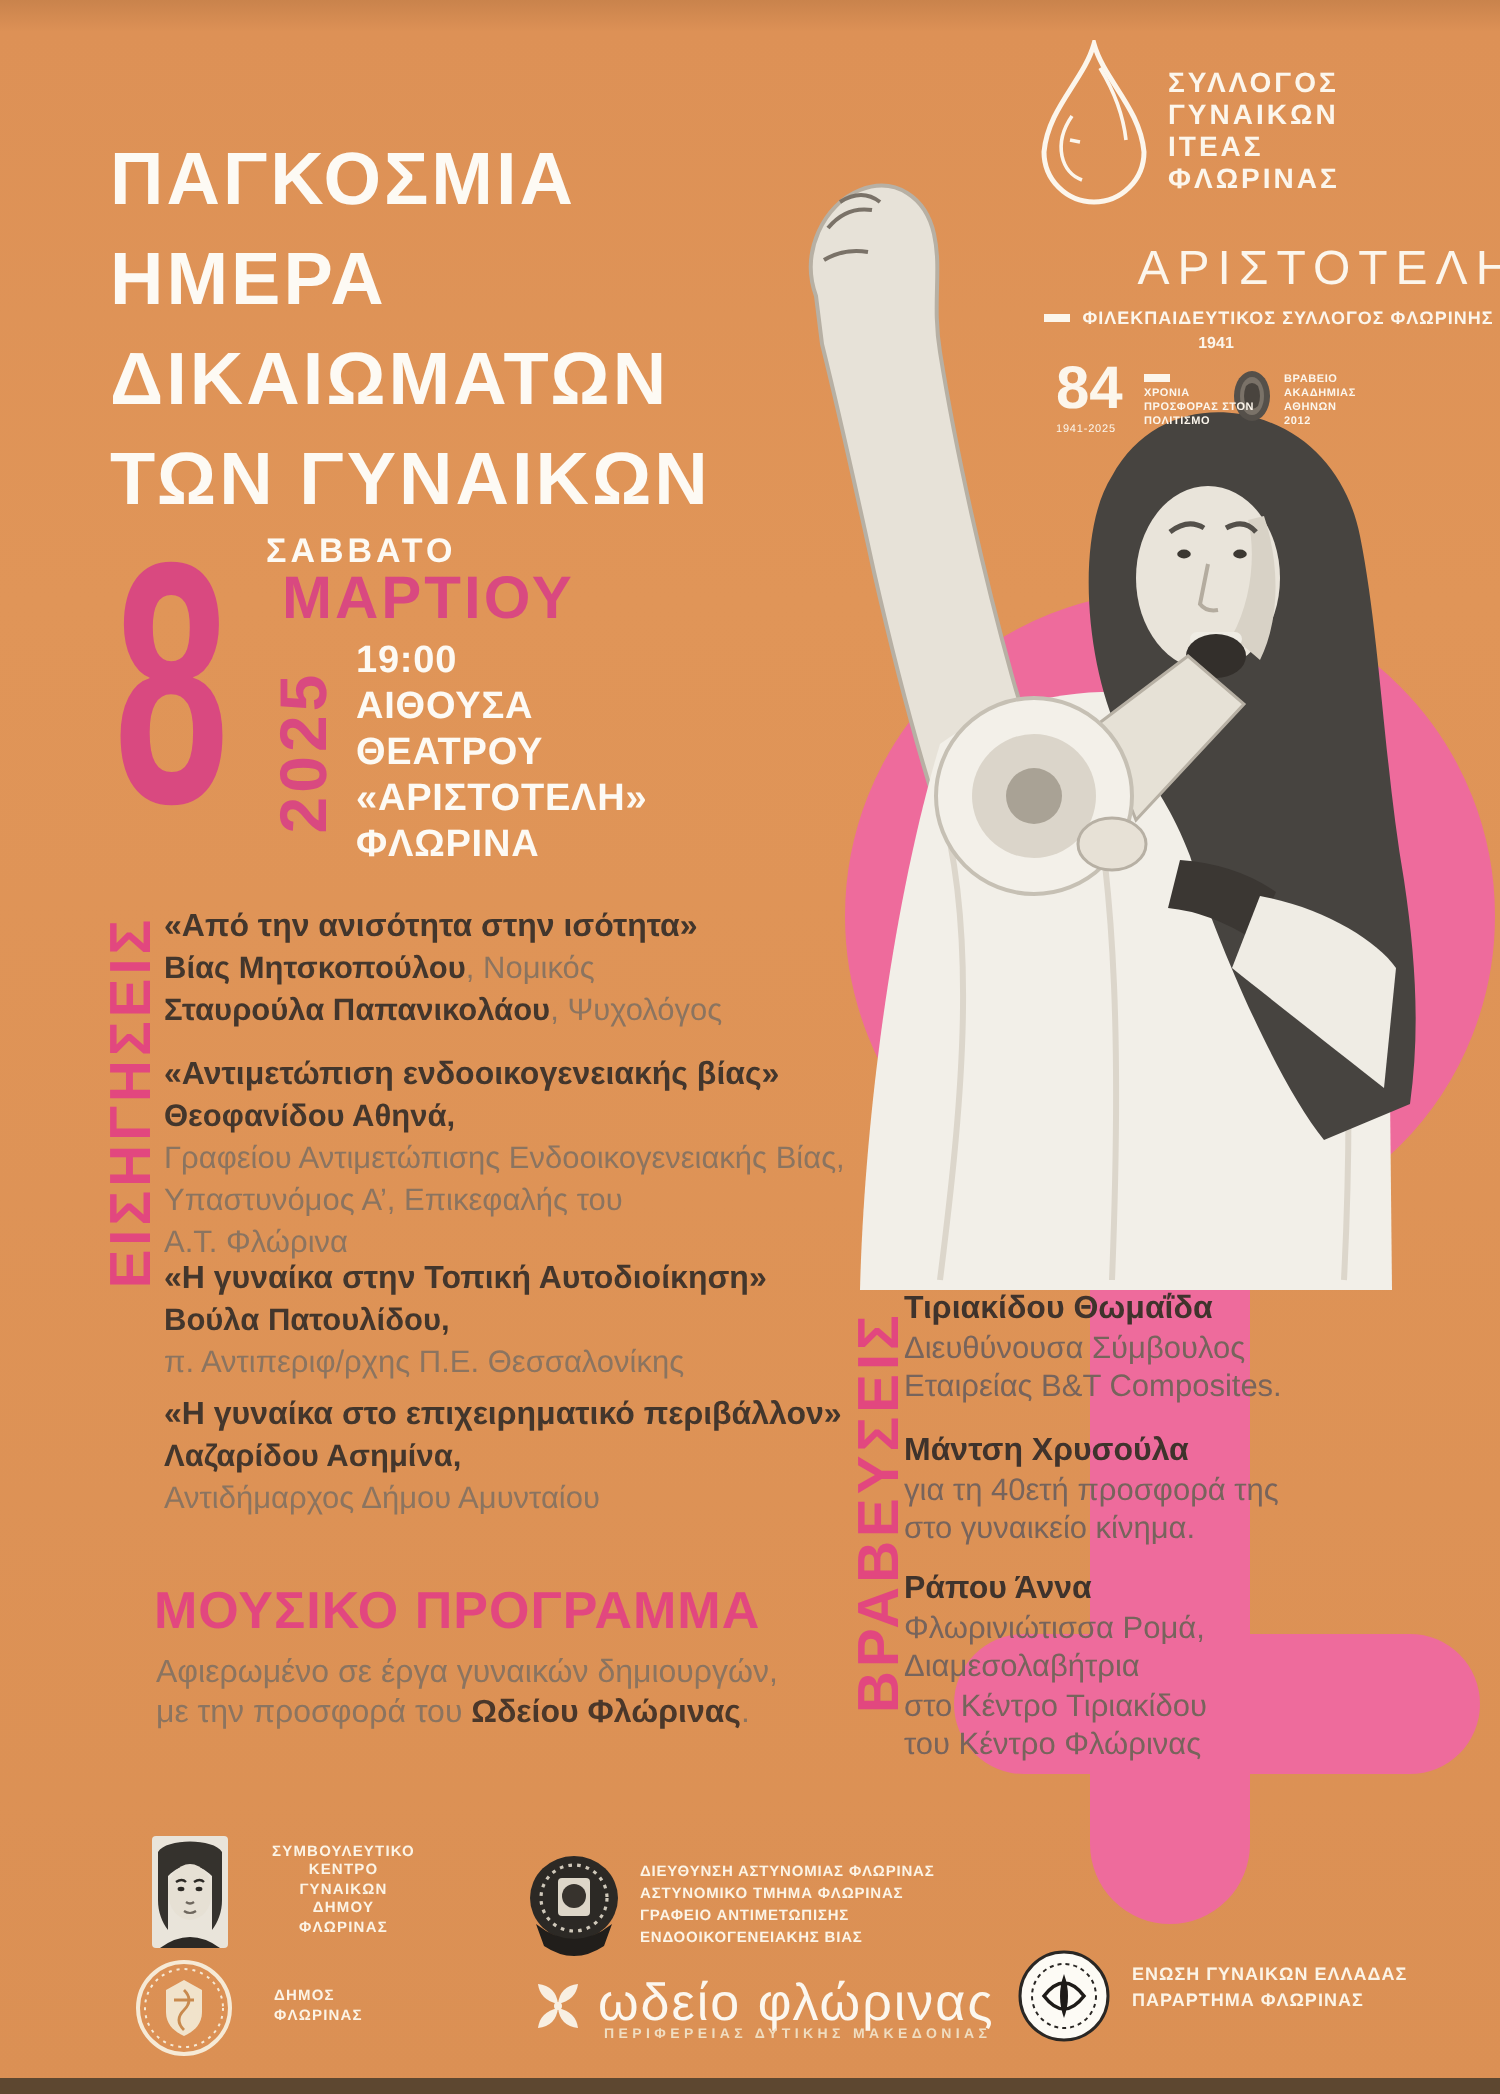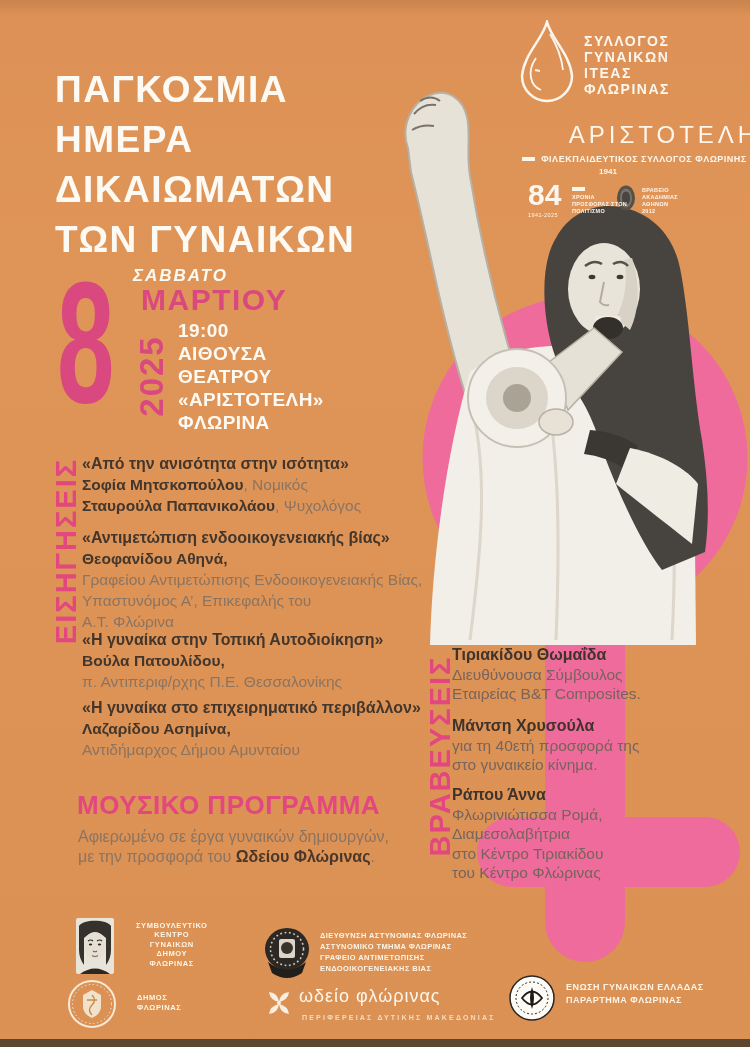--- a/index.html
+++ b/index.html
@@ -21,21 +21,21 @@
   .club-sub .txt{font-size:9px;font-weight:700;letter-spacing:.5px;color:#fcf6ec;}
   .dash{width:13px;height:4px;background:#fcf6ec;}
   .club-year{left:470px;top:167px;width:276px;text-align:center;font-size:8px;font-weight:700;color:#fcf6ec;z-index:3;}
   .n84{left:528px;top:180px;font-size:30px;line-height:30px;font-weight:700;color:#fcf6ec;z-index:3;}
   .n84-range{left:528px;top:212px;font-size:5.5px;color:#fcf6ec;z-index:3;letter-spacing:.4px;}
   .n84-dash{left:572px;top:187px;width:13px;height:4px;background:#fcf6ec;z-index:3;}
   .badge-lines{font-size:5.5px;line-height:7px;font-weight:700;color:#fcf6ec;letter-spacing:.3px;z-index:3;}
   .years-lines{left:572px;top:194px;}
   .award-lines{left:642px;top:187px;}
   
-  .weekday{left:133px;top:266px;font-size:17px;font-weight:700;letter-spacing:2px;color:#fdfaf4;z-index:3;font-style:italic;}
+  .weekday{left:133px;top:266px;font-size:17px;font-weight:700;letter-spacing:2px;color:#fdfaf4;z-index:3;}
   .day8{left:57px;top:276px;z-index:3;color:#d94980;font-size:172px;line-height:132px;font-weight:700;}
   .day8 span{display:inline-block;transform:scaleX(.6);transform-origin:left top;}
   .month{left:141px;top:283px;font-size:30px;font-weight:700;letter-spacing:1.5px;color:#d94980;z-index:3;}
   .year2025{left:98px;top:358px;width:108px;height:36px;line-height:36px;text-align:center;font-size:33px;font-weight:700;letter-spacing:2px;color:#d94980;transform:rotate(-90deg);z-index:3;}
   .venue{left:178px;top:319px;font-size:19px;font-weight:700;line-height:23px;letter-spacing:.4px;color:#fdfaf4;z-index:3;}
   .venue span{display:block;}
   
   .v-label{font-size:29px;font-weight:700;letter-spacing:2px;color:#e2477f;transform:rotate(-90deg);text-align:center;z-index:3;}
   .sessions-label{left:-44px;top:533px;width:220px;height:36px;line-height:36px;}
   .awards-label{left:325px;top:738px;width:230px;height:36px;line-height:36px;}
@@ -50,21 +50,21 @@
   
   .music-h{left:77px;top:790px;font-size:26px;font-weight:700;letter-spacing:.5px;color:#e2477f;z-index:3;}
   .music-body{left:78px;top:827px;font-size:16px;line-height:19.5px;color:#8b7460;z-index:3;}
   .music-body .b{font-weight:700;color:#4a372a;}
   
   .f-text{font-weight:700;color:#fcf4e6;z-index:3;}
   .f-counsel-text{left:136px;top:921px;font-size:7.5px;line-height:9.4px;letter-spacing:.6px;text-align:center;}
   .f-muni-text{left:137px;top:993px;font-size:7.5px;line-height:9.5px;letter-spacing:.6px;}
   .f-police-text{left:320px;top:930px;font-size:7.5px;line-height:11px;letter-spacing:.4px;}
   .f-union-text{left:566px;top:981px;font-size:9px;line-height:12.5px;letter-spacing:.5px;}
-  .f-cons-name{left:299px;top:986px;font-size:18px;letter-spacing:1px;color:#fcf7ee;z-index:3;font-weight:400;}
+  .f-cons-name{left:299px;top:986px;font-size:26px;letter-spacing:1px;color:#fcf7ee;z-index:3;font-weight:400;}
   .f-cons-sub{left:302px;top:1014px;font-size:7px;font-weight:700;letter-spacing:2.2px;color:#f0ddc0;z-index:3;}
   .logo{position:absolute;z-index:2;}
   .bottom-band{left:0;top:1039px;width:750px;height:8px;background:#5d4730;z-index:4;}
 </style>
 </head>
 <body>
 
 <div class="poster">
 
   <svg class="gfx" width="750" height="1047" viewBox="0 0 750 1047">
@@ -156,21 +156,21 @@
     <span>ΑΙΘΟΥΣΑ</span>
     <span>ΘΕΑΤΡΟΥ</span>
     <span>«ΑΡΙΣΤΟΤΕΛΗ»</span>
     <span>ΦΛΩΡΙΝΑ</span>
   </div>
 
   <div class="abs v-label sessions-label">ΕΙΣΗΓΗΣΕΙΣ</div>
 
   <div class="abs entry" style="top:453px;">
     <span class="t">«Από την ανισότητα στην ισότητα»</span>
-    <div><span class="n">Σοφία Μητσκοπούλου</span><span>, Νομικός</span></div>
+    <div><span class="n">Βίας Μητσκοπούλου</span><span>, Νομικός</span></div>
     <div><span class="n">Σταυρούλα Παπανικολάου</span><span>, Ψυχολόγος</span></div>
   </div>
 
   <div class="abs entry" style="top:527px;">
     <span class="t">«Αντιμετώπιση ενδοοικογενειακής βίας»</span>
     <div><span class="n">Θεοφανίδου Αθηνά,</span></div>
     <div>Γραφείου Αντιμετώπισης Ενδοοικογενειακής Βίας,</div>
     <div>Υπαστυνόμος Α’,  Επικεφαλής του</div>
     <div>Α.Τ. Φλώρινα</div>
   </div>

